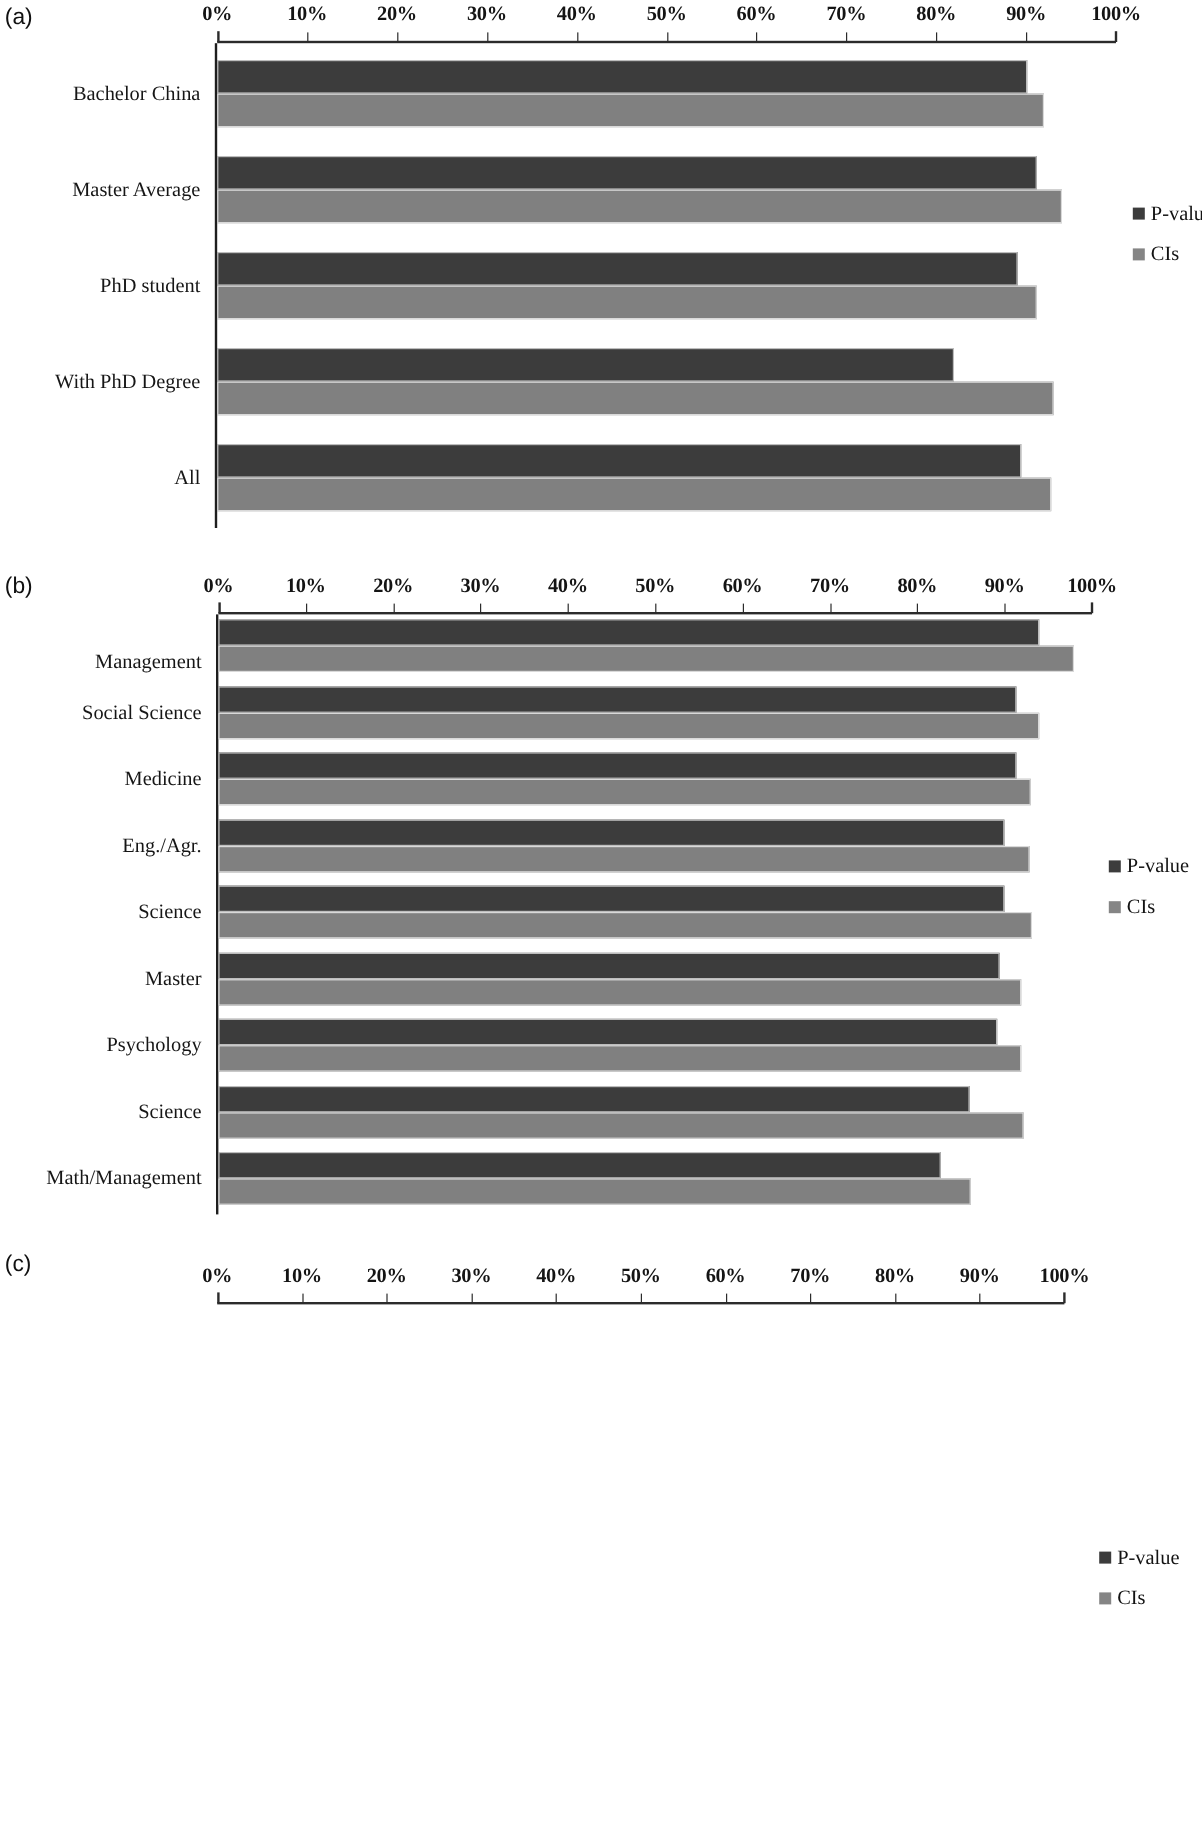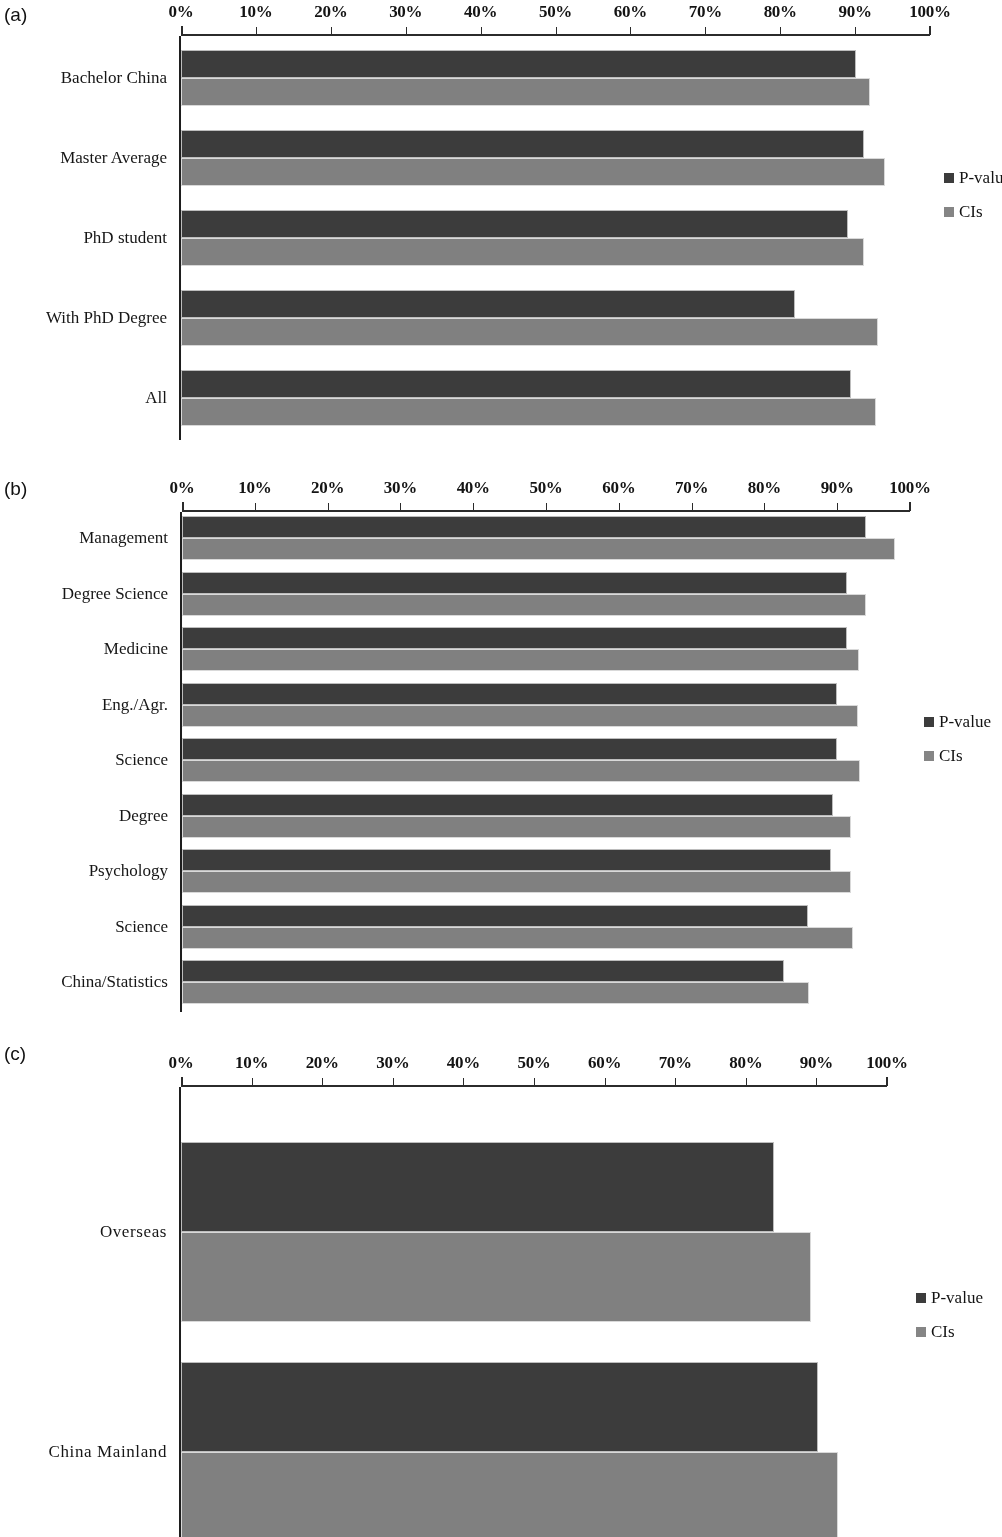--- a/index.html
+++ b/index.html
@@ -207,45 +207,45 @@
       <div class="tick-label" style="left: 582.4px;">80%</div>
       <div class="tick" style="left: 655.2px;"></div>
       <div class="tick-label" style="left: 655.2px;">90%</div>
       <div class="tick" style="left: 727px; width: 2px; height: 9px; top: -8px;"></div>
       <div class="tick-label" style="left: 728px;">100%</div>
     </div>
   <div class="plot" id="plot-b" style="left:182px;top:52px;width:728px;height:500px;">
       <div class="yaxis" style="left: -2px; height: 500px;"></div>
       <div class="bar p" style="top: 4px; height: 22px; width: 683.592px;"></div>
       <div class="bar ci" style="top: 26px; height: 22px; width: 712.712px;"></div>
-      <div class="cat-label" style="top: 26px; right: 742px;">Management</div>
+      <div class="cat-label" style="top: 40px; right: 742px;">Management</div>
       <div class="bar p" style="top: 59.5px; height: 22px; width: 664.664px;"></div>
       <div class="bar ci" style="top: 81.5px; height: 22px; width: 683.592px;"></div>
-      <div class="cat-label" style="top: 81.5px; right: 742px;">Degree Science</div>
+      <div class="cat-label" style="top: 81.5px; right: 742px;">Social Science</div>
       <div class="bar p" style="top: 115px; height: 22px; width: 664.664px;"></div>
       <div class="bar ci" style="top: 137px; height: 22px; width: 677.04px;"></div>
       <div class="cat-label" style="top: 137px; right: 742px;">Medicine</div>
       <div class="bar p" style="top: 170.5px; height: 22px; width: 655.2px;"></div>
       <div class="bar ci" style="top: 192.5px; height: 22px; width: 676.312px;"></div>
       <div class="cat-label" style="top: 192.5px; right: 742px;">Eng./Agr.</div>
       <div class="bar p" style="top: 226px; height: 22px; width: 655.2px;"></div>
       <div class="bar ci" style="top: 248px; height: 22px; width: 677.768px;"></div>
       <div class="cat-label" style="top: 248px; right: 742px;">Science</div>
       <div class="bar p" style="top: 281.5px; height: 22px; width: 650.832px;"></div>
       <div class="bar ci" style="top: 303.5px; height: 22px; width: 669.032px;"></div>
-      <div class="cat-label" style="top: 303.5px; right: 742px;">Degree</div>
+      <div class="cat-label" style="top: 303.5px; right: 742px;">Master</div>
       <div class="bar p" style="top: 337px; height: 22px; width: 648.648px;"></div>
       <div class="bar ci" style="top: 359px; height: 22px; width: 669.032px;"></div>
       <div class="cat-label" style="top: 359px; right: 742px;">Psychology</div>
       <div class="bar p" style="top: 392.5px; height: 22px; width: 626.08px;"></div>
       <div class="bar ci" style="top: 414.5px; height: 22px; width: 671.216px;"></div>
       <div class="cat-label" style="top: 414.5px; right: 742px;">Science</div>
       <div class="bar p" style="top: 448px; height: 22px; width: 602.056px;"></div>
       <div class="bar ci" style="top: 470px; height: 22px; width: 626.808px;"></div>
-      <div class="cat-label" style="top: 470px; right: 742px;">China/Statistics</div>
+      <div class="cat-label" style="top: 470px; right: 742px;">Math/Management</div>
     </div>
   <div class="legend" id="legend-b" style="left:924px;top:252px;">
     <div class="legend-item">
       <span class="legend-swatch p"></span>
       <span>P-value</span>
     </div>
     <div class="legend-item">
       <span class="legend-swatch ci"></span>
       <span>CIs</span>
     </div>
@@ -272,29 +272,20 @@
       <div class="tick-label" style="left: 423.6px;">60%</div>
       <div class="tick" style="left: 494.2px;"></div>
       <div class="tick-label" style="left: 494.2px;">70%</div>
       <div class="tick" style="left: 564.8px;"></div>
       <div class="tick-label" style="left: 564.8px;">80%</div>
       <div class="tick" style="left: 635.4px;"></div>
       <div class="tick-label" style="left: 635.4px;">90%</div>
       <div class="tick" style="left: 705px; width: 2px; height: 9px; top: -8px;"></div>
       <div class="tick-label" style="left: 706px;">100%</div>
     </div>
-  <div class="plot" id="plot-c" style="left:181px;top:67px;width:706px;height:450px;">
-      <div class="yaxis" style="left: -2px; height: 450px;"></div>
-      <div class="bar p" style="top: 55px; height: 90px; width: 593.04px;"></div>
-      <div class="bar ci" style="top: 145px; height: 90px; width: 630.458px;"></div>
-      <div class="cat-label wide" style="top: 145px; right: 720px;">Overseas</div>
-      <div class="bar p" style="top: 275px; height: 90px; width: 636.812px;"></div>
-      <div class="bar ci" style="top: 365px; height: 90px; width: 657.286px;"></div>
-      <div class="cat-label wide" style="top: 365px; right: 720px;">China Mainland</div>
-    </div>
   <div class="legend" id="legend-c" style="left:916px;top:268px;">
     <div class="legend-item">
       <span class="legend-swatch p"></span>
       <span>P-value</span>
     </div>
     <div class="legend-item">
       <span class="legend-swatch ci"></span>
       <span>CIs</span>
     </div>
   </div>

